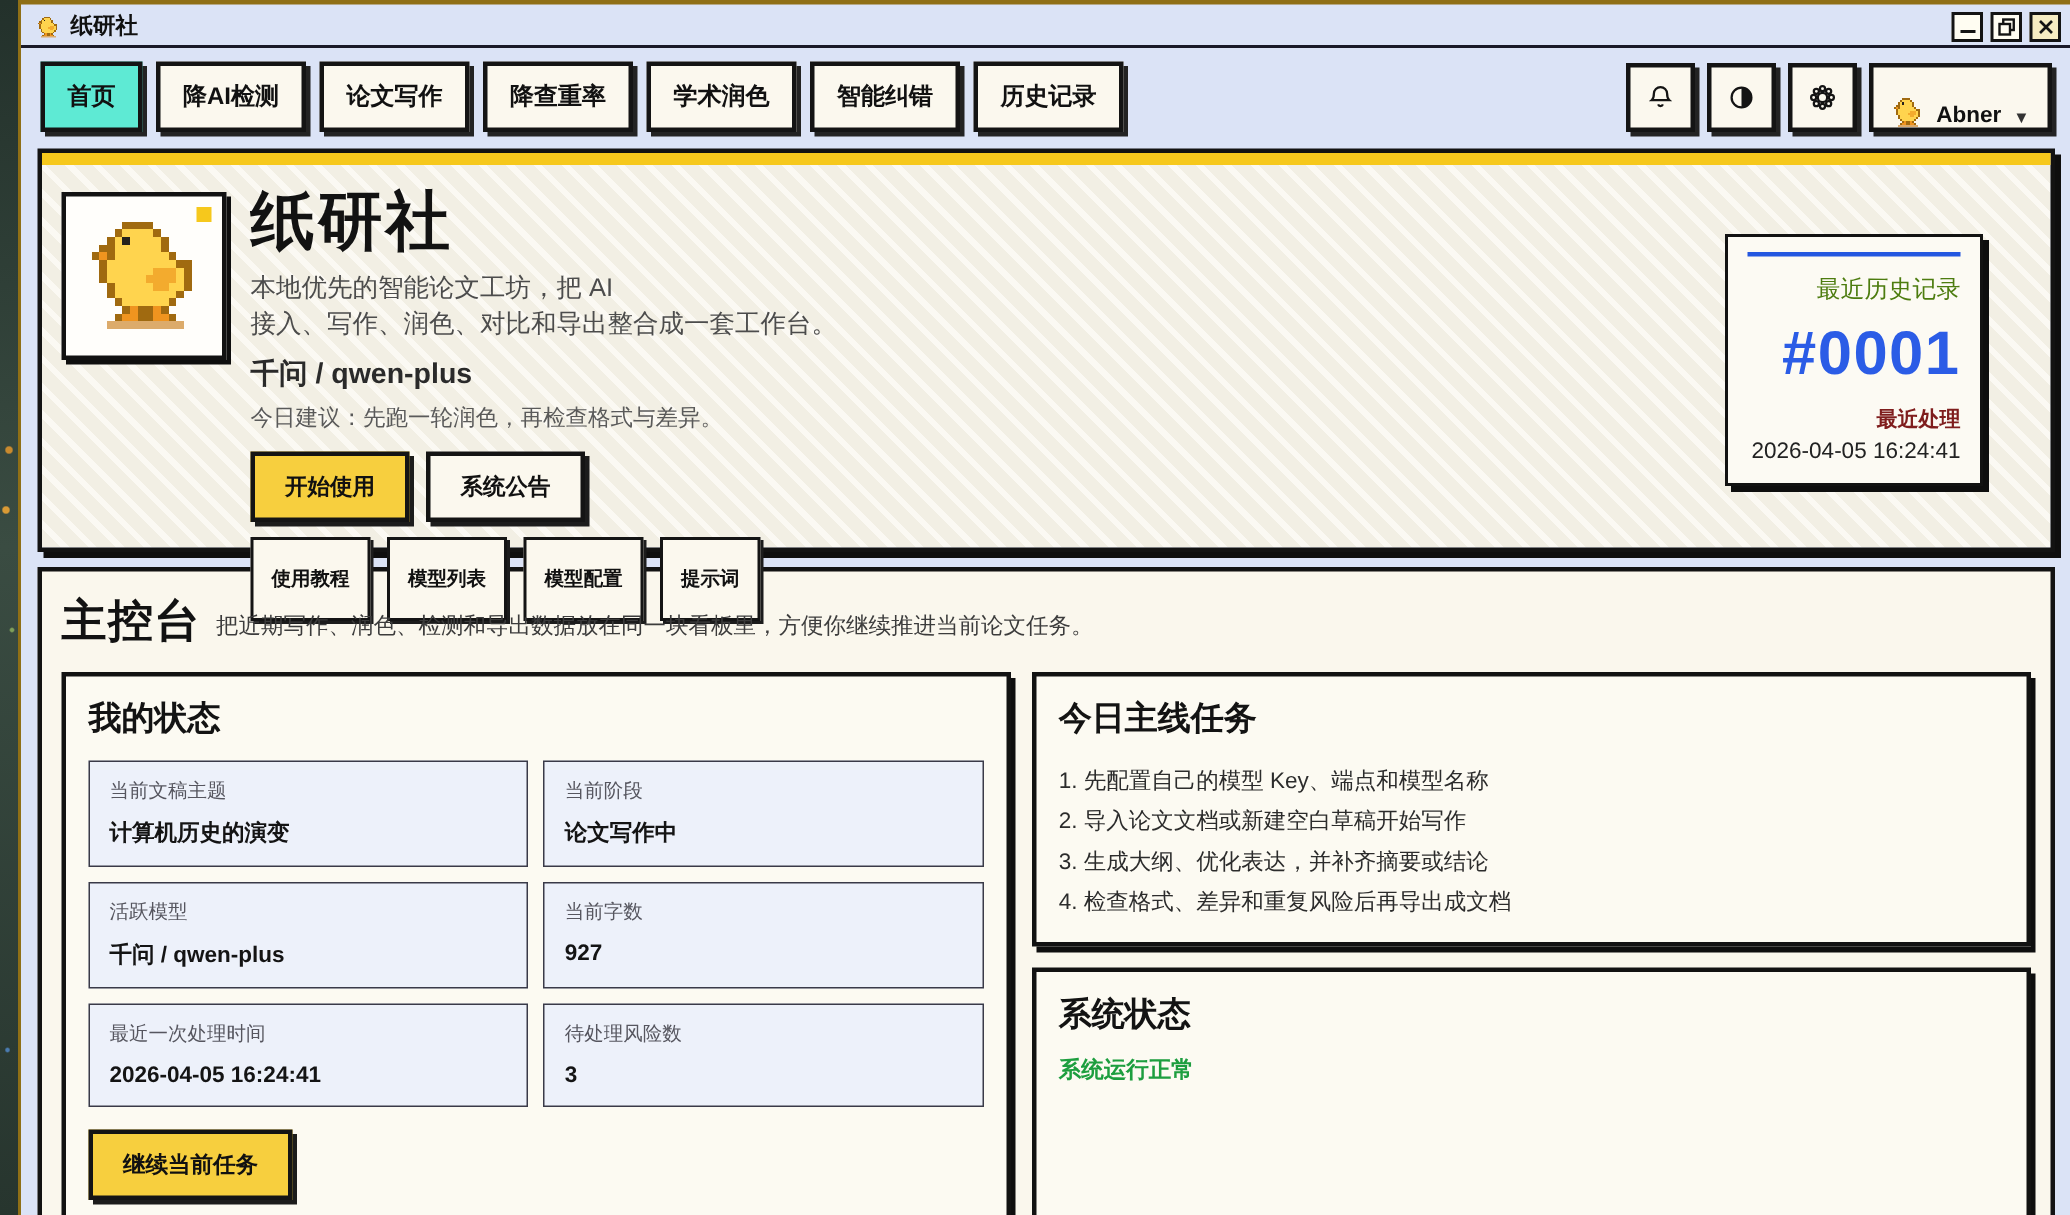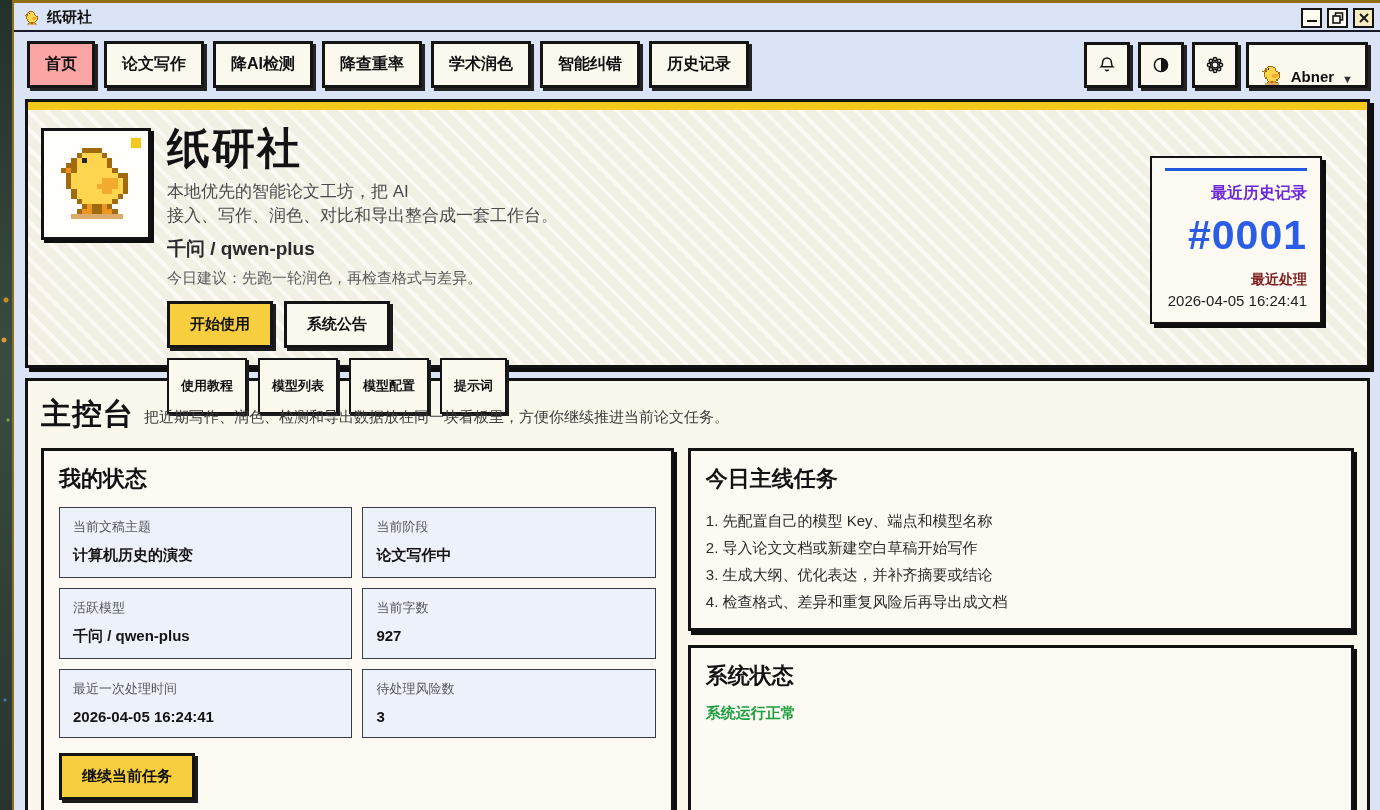--- a/index.html
+++ b/index.html
@@ -33,21 +33,21 @@
   .chick svg { width:100%; height:100%; }
   .win-controls { margin-left:auto; display:flex; gap:5px; align-items:center; }
   .win-btn { width:21px; height:20px; border:2px solid #141414; background:#fffdf2;
              display:flex; align-items:center; justify-content:center; cursor:pointer; padding:0; }
   .win-btn.close { background:#f6ecc2; }
   
   .navbar { display:flex; align-items:center; gap:9px; padding:9px 12px 10px 13px; }
   .nav-btn { font-family:inherit; font-size:16px; font-weight:bold; color:#111;
              background:#fbf8ee; border:3px solid #141414; box-shadow:3px 3px 0 #232323;
              padding:10px 15px; cursor:pointer; }
-  .nav-btn.active { background:#fca5a5; }
+  .nav-btn.active { background:#5eead4; }
   .nav-right { margin-left:auto; display:flex; gap:8px; align-items:center; }
   .icon-btn { width:46px; height:46px; background:#fbf8ee; border:3px solid #141414;
               box-shadow:3px 3px 0 #232323; display:flex; align-items:center;
               justify-content:center; cursor:pointer; padding:0; }
   .user-btn { height:46px; background:#fbf8ee; border:3px solid #141414; box-shadow:3px 3px 0 #232323;
               display:flex; align-items:flex-end; gap:8px; padding:0 12px; cursor:pointer;
               font-family:inherit; font-size:15px; font-weight:bold; color:#111; }
   .user-btn .caret { font-size:11px; color:#333; }
   
   .hero { margin:1px 10px 0 11px; height:269px; border:3px solid #121212; box-shadow:4px 4px 0 #0e0e0e;
@@ -64,21 +64,21 @@
   .hero-btn-row { display:flex; gap:11px; margin-top:13px; }
   .btn { font-family:inherit; font-weight:bold; color:#111; cursor:pointer;
          border:3px solid #141414; box-shadow:3px 3px 0 #1c1c1c; background:#fbf8ee; }
   .btn.big { font-size:15px; padding:11px 20px; }
   .btn.yellow { background:#f7cf3e; }
   .btn.small { font-size:13px; padding:17px 12px; border-width:2px; box-shadow:2px 2px 0 #1c1c1c; }
   .history-card { margin-left:auto; align-self:center; margin-right:27px; width:172px;
                   background:#fcfaf3; border:2px solid #121212; box-shadow:4px 4px 0 #0e0e0e;
                   padding:10px 13px 13px; text-align:right; }
   .history-card .blue-line { height:3px; background:#2457e0; margin-bottom:12px; }
-  .history-card .hc-title { font-size:16px; font-weight:bold; color:#6d28d9; }
+  .history-card .hc-title { font-size:16px; font-weight:normal; color:#4d7c0f; }
   .history-card .hc-id { font-size:41px; font-weight:900; color:#2b5ce6; letter-spacing:1px; margin:8px 0 12px; }
   .history-card .hc-label { font-size:14px; color:#7f1d1d; font-weight:bold; }
   .history-card .hc-time { font-size:15px; color:#222; margin-top:3px; }
   
   .dashboard { margin:10px 10px 0 11px; border:3px solid #121212; background:#faf7ed;
                padding:13px 13px; height:600px; }
   .dash-header { display:flex; align-items:center; gap:10px; }
   .dash-header h2 { font-size:30px; font-weight:900; color:#121212; letter-spacing:1px; }
   .dash-sub { font-size:15px; color:#3c3c3c; padding-top:6px; }
   .dash-grid { display:grid; grid-template-columns:48.2% 1fr; gap:14px; margin-top:13px; align-items:stretch; }
@@ -249,22 +249,22 @@
       <button class="win-btn close">
         <svg class="icon-svg" width="12" height="12" viewBox="0 0 12 12">
             <path d="M2 2 L10 10 M10 2 L2 10" stroke="#141414" stroke-width="1.8"></path>
           </svg>
       </button>
     </div>
   </div>
 
   <div class="navbar">
     <button class="nav-btn active">首页</button>
+    <button class="nav-btn">降AI检测</button>
     <button class="nav-btn">论文写作</button>
-    <button class="nav-btn">降AI检测</button>
     <button class="nav-btn">降查重率</button>
     <button class="nav-btn">学术润色</button>
     <button class="nav-btn">智能纠错</button>
     <button class="nav-btn">历史记录</button>
     <div class="nav-right">
       <button class="icon-btn">
         <svg class="icon-svg" width="20" height="20" viewBox="0 0 20 20">
           <path d="M10 3 a4.4 4.4 0 0 1 4.4 4.4 c0 3.1 1.4 4.3 1.4 4.3 H4.2 c0 0 1.4 -1.2 1.4 -4.3 A4.4 4.4 0 0 1 10 3 Z" fill="none" stroke="#141414" stroke-width="1.5"></path>
           <path d="M8.4 14.6 a1.7 1.7 0 0 0 3.2 0" fill="none" stroke="#141414" stroke-width="1.5"></path>
         </svg>

